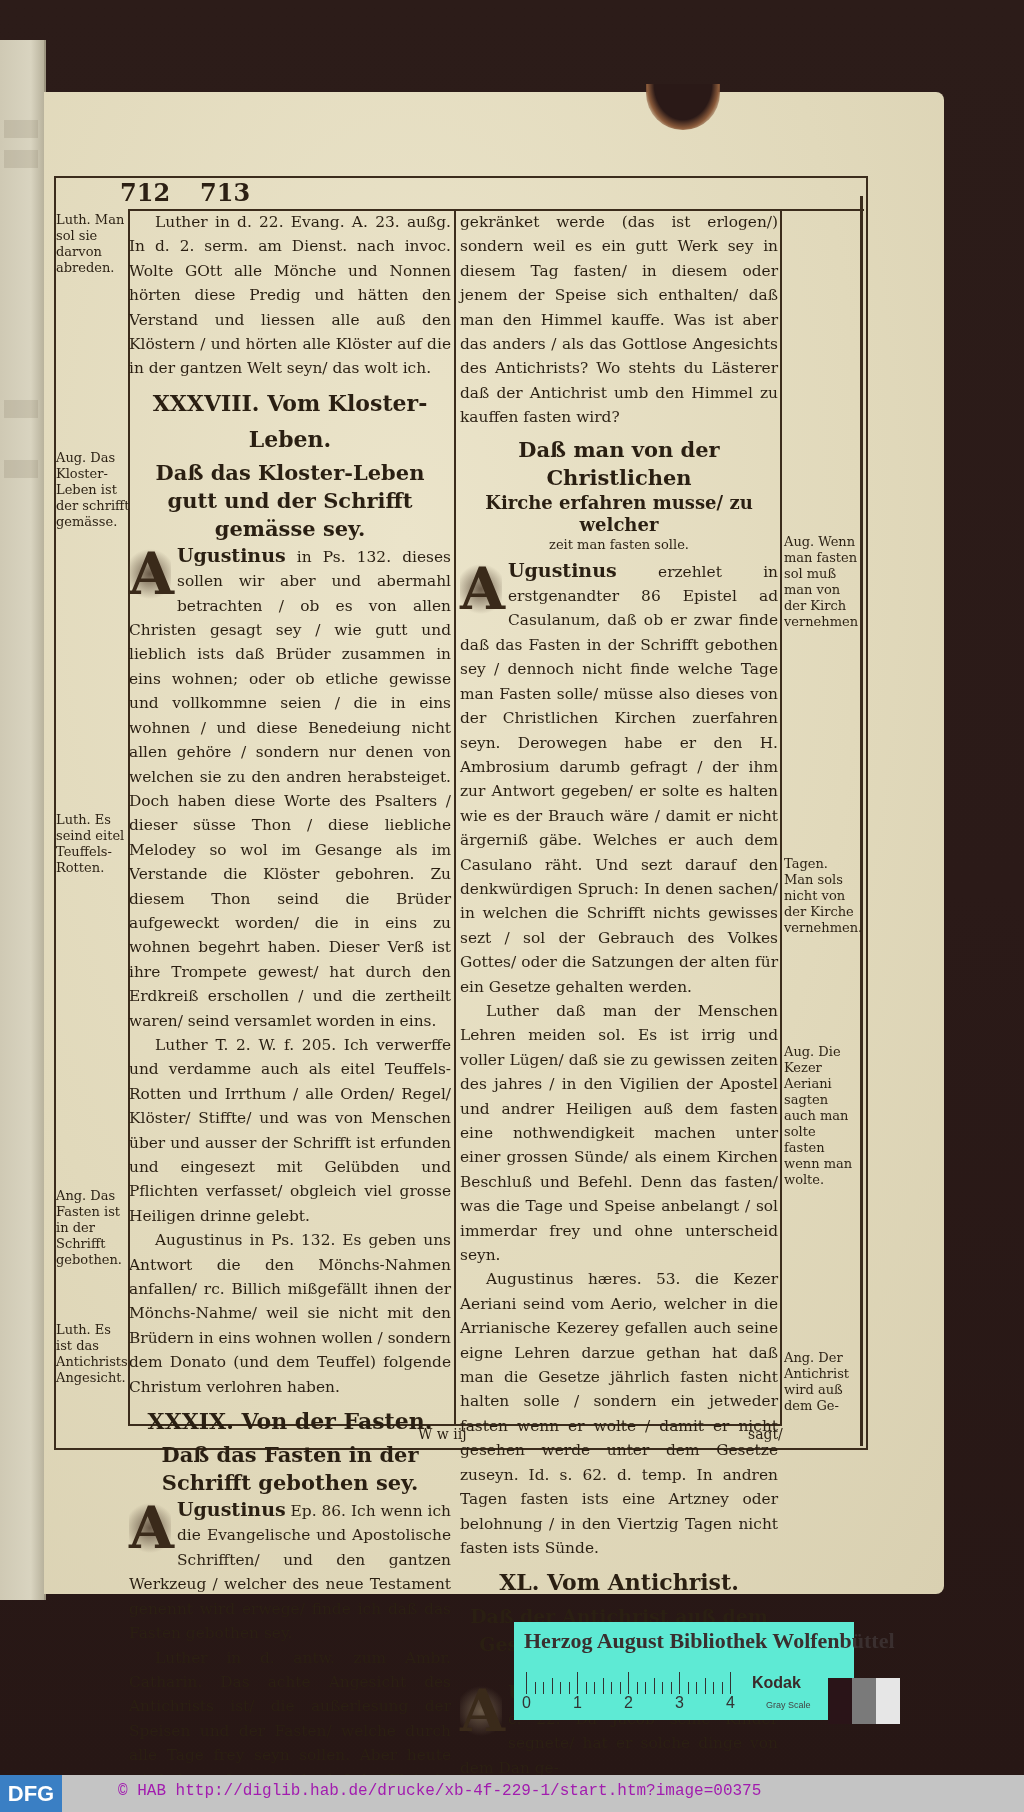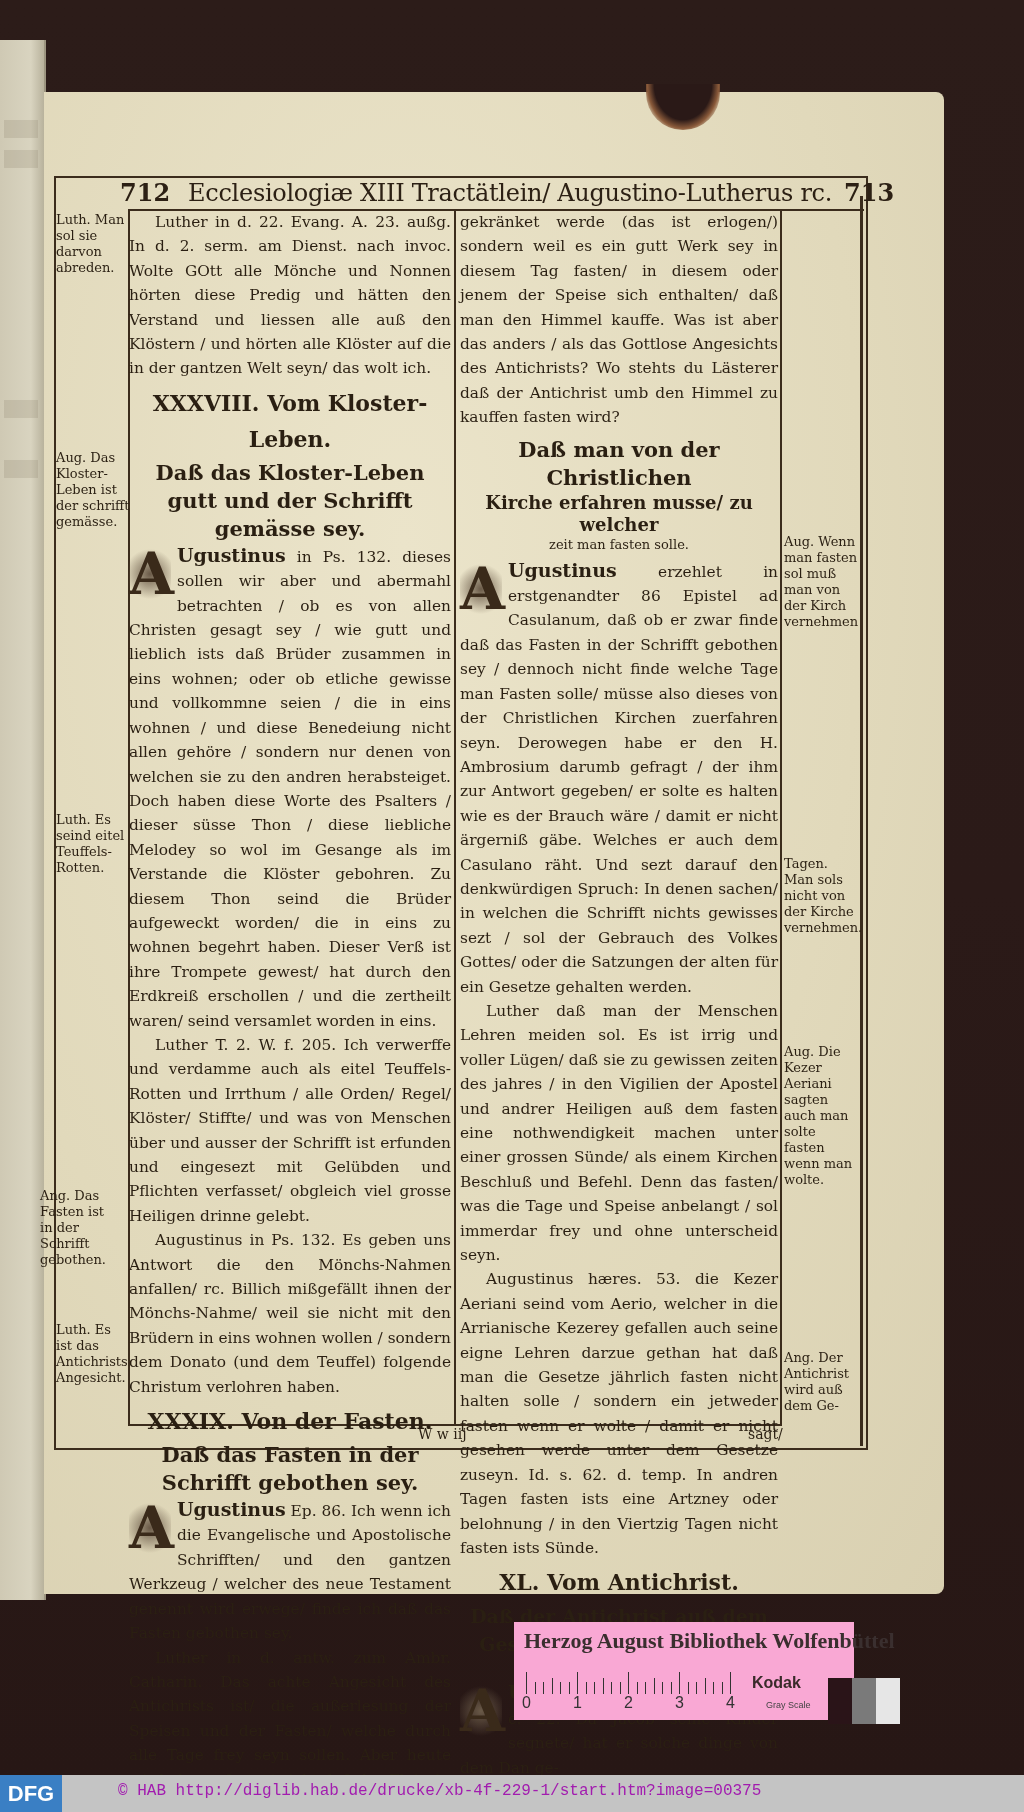--- a/index.html
+++ b/index.html
@@ -46,21 +46,21 @@
   .sub { text-align:center; font-size:21px; font-weight:bold; line-height:28px; margin:0; }
   .sub-small { text-align:center; font-size:16px; line-height:22px; margin:0 0 4px; }
   .sub-tiny { text-align:center; font-size:13px; line-height:18px; margin:0 0 4px; }
   .drop { float:left; width:42px; height:58px; margin:2px 6px 0 0;
     font-size:58px; line-height:58px; font-weight:bold; color:#3a2a1a;
     text-align:center; font-family:"DejaVu Serif", serif;
     background:radial-gradient(circle,#6a5a48 0%,rgba(0,0,0,0) 70%); }
   .lead-word { font-size:19px; font-weight:bold; }
   .margin-note { position:absolute; color:#2a1f12; font-size:13px; line-height:16px; width:74px; }
   .catchword { position:absolute; color:#2a1f12; font-size:14px; }
-  .target { position:absolute; left:514px; top:1622px; width:340px; height:98px; background:#f9a8d4; }
+  .target { position:absolute; left:514px; top:1622px; width:340px; height:98px; background:#5eead4; }
   .target .hab { position:absolute; left:10px; top:6px; font-family:"Liberation Serif", serif;
     font-weight:bold; font-size:22px; color:#3a2f2f; white-space:nowrap; }
   .ruler { position:absolute; left:12px; top:46px; width:200px; height:26px; border-bottom:0; }
   .tick { position:absolute; bottom:0; width:1px; background:#333; }
   .ruler-num { position:absolute; top:72px; font-family:"Liberation Sans", sans-serif; font-size:16px; color:#333; }
   .kodak { position:absolute; left:238px; top:52px; font-family:"Liberation Sans", sans-serif; font-weight:bold;
     font-size:16px; color:#3a2a2a; }
   .kodak-sub { position:absolute; left:252px; top:78px; font-family:"Liberation Sans", sans-serif; font-size:9px; color:#444; }
   .swatch { position:absolute; top:56px; width:24px; height:46px; }
   .footer { position:absolute; left:0; top:1775px; width:1024px; height:37px; background:#c4c4c4; }
@@ -82,21 +82,20 @@
 
 <div class="page"></div>
 <div class="burn"></div>
 
 <div class="frame"></div>
 <div class="frame-bottom"></div>
 <div class="outer-r"></div>
 
 <div class="running-head">
   <span class="pg-left">712</span>
-  <span class="title">Ecclesiologiæ XIII Tractätlein/ Augustino-Lutherus rc.</span>
   <span class="pg-right">713</span>
 </div>
 <div class="head-rule"></div>
 
 <div class="col-border-l"></div>
 <div class="col-border-m"></div>
 <div class="col-border-r"></div>
 <div class="col-bottom"></div>
 
 <div class="col col-left">
@@ -138,21 +137,21 @@
   <div class="sub-tiny">werde.</div>
 
   <p class="p">
     <span class="drop">A</span><span class="lead-word">Ugustinus</span><span> quæst sup. Josuæ. c. 22. Da Jacob seine Kinder segnete/ hat er solche dinge von dem Dan ge-</span>
   </p>
 </div>
 
 <div class="margin-note" style="left:56px;top:212px">Luth. Man sol sie darvon abreden.</div>
 <div class="margin-note" style="left:56px;top:450px">Aug. Das Kloster-Leben ist der schrifft gemässe.</div>
 <div class="margin-note" style="left:56px;top:812px">Luth. Es seind eitel Teuffels-Rotten.</div>
-<div class="margin-note" style="left:40px;top:1188px">Ang. Das Fasten ist in der Schrifft gebothen.</div>
+<div class="margin-note" style="left:56px;top:1188px">Ang. Das Fasten ist in der Schrifft gebothen.</div>
 <div class="margin-note" style="left:56px;top:1322px">Luth. Es ist das Antichrists Angesicht.</div>
 
 <div class="margin-note" style="left:784px;top:534px">Aug. Wenn man fasten sol muß man von der Kirch vernehmen</div>
 <div class="margin-note" style="left:784px;top:856px">Tagen. Man sols nicht von der Kirche vernehmen.</div>
 <div class="margin-note" style="left:784px;top:1044px">Aug. Die Kezer Aeriani sagten auch man solte fasten wenn man wolte.</div>
 <div class="margin-note" style="left:784px;top:1350px">Ang. Der Antichrist wird auß dem Ge-</div>
 
 <div class="catchword" style="left:418px;top:1426px">W w iij</div>
 <div class="catchword" style="left:748px;top:1426px">sagt/</div>
 

